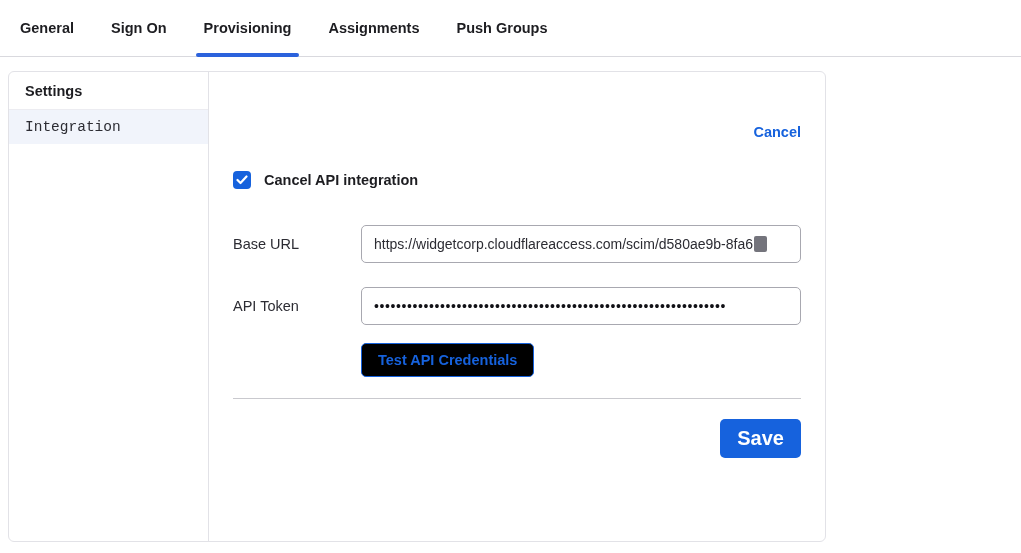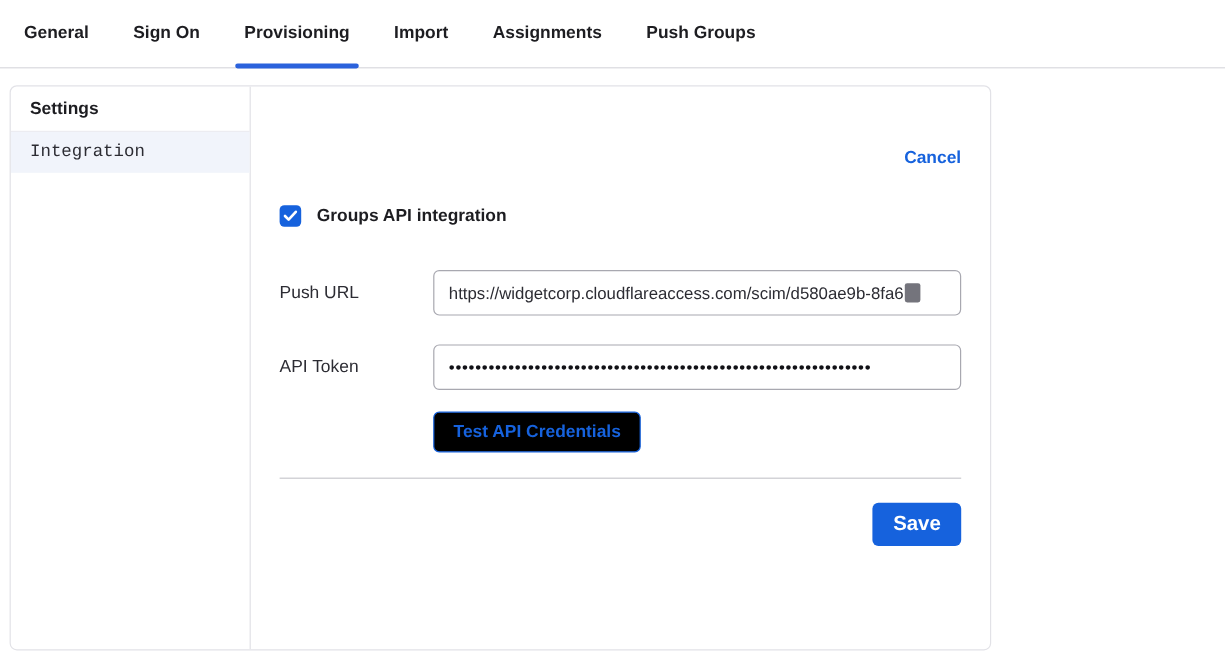--- a/index.html
+++ b/index.html
@@ -53,32 +53,31 @@
 
   .test-row { display:flex; margin-top:18px; }
   .test-wrap { margin-left:auto; width:440px; }
   .btn-secondary { display:inline-block; padding:8px 16px; font-size:14.5px;
                    font-weight:bold; color:#1662dd; background:#000000;
                    border:1px solid #1662dd; border-radius:5px; cursor:pointer;
                    font-family:"Liberation Sans", sans-serif; }
 
   .divider { border-top:1px solid #c9c9ce; margin-top:21px; }
   .save-row { display:flex; justify-content:flex-end; margin-top:20px; }
-  .btn-primary { padding:8px 17px; font-size:17px; font-weight:bold;
+  .btn-primary { padding:8px 17px; font-size:20px; font-weight:bold;
                  color:#ffffff; background:#1662dd; border:none; border-radius:5px;
                  cursor:pointer; font-family:"Liberation Sans", sans-serif; }
 </style>
 </head>
 <body>
 
 <nav class="tabbar">
   <div class="tab">General</div>
   <div class="tab">Sign On</div>
   <div class="tab active">Provisioning</div>
-  <div class="tab">Import</div>
   <div class="tab">Assignments</div>
   <div class="tab">Push Groups</div>
 </nav>
 
 <div class="card">
 
   <aside class="sidebar">
     <div class="side-header">Settings</div>
     <div class="side-item">Integration</div>
   </aside>
@@ -88,26 +87,26 @@
     <div class="cancel-row">
       <span class="cancel-link">Cancel</span>
     </div>
 
     <div class="check-row">
       <span class="checkbox">
         <svg width="12" height="10" viewBox="0 0 12 10">
           <polyline points="1.5,5 4.5,8 10.5,1.5" fill="none" stroke="#ffffff" stroke-width="2.2" stroke-linecap="round" stroke-linejoin="round"></polyline>
         </svg>
       </span>
-      <span class="check-label">Groups API integration</span>
+      <span class="check-label">Cancel API integration</span>
     </div>
 
 
     <div class="form-row">
-      <span class="field-label">Push URL</span>
+      <span class="field-label">Base URL</span>
       <div class="textbox">
         <span class="val">https://widgetcorp.cloudflareaccess.com/scim/d580ae9b-8fa6</span>
         <span class="sel-block"></span>
       </div>
     </div>
 
     <div class="form-row second">
       <span class="field-label">API Token</span>
       <div class="textbox token">
         <span class="val">••••••••••••••••••••••••••••••••••••••••••••••••••••••••••••••••</span>

